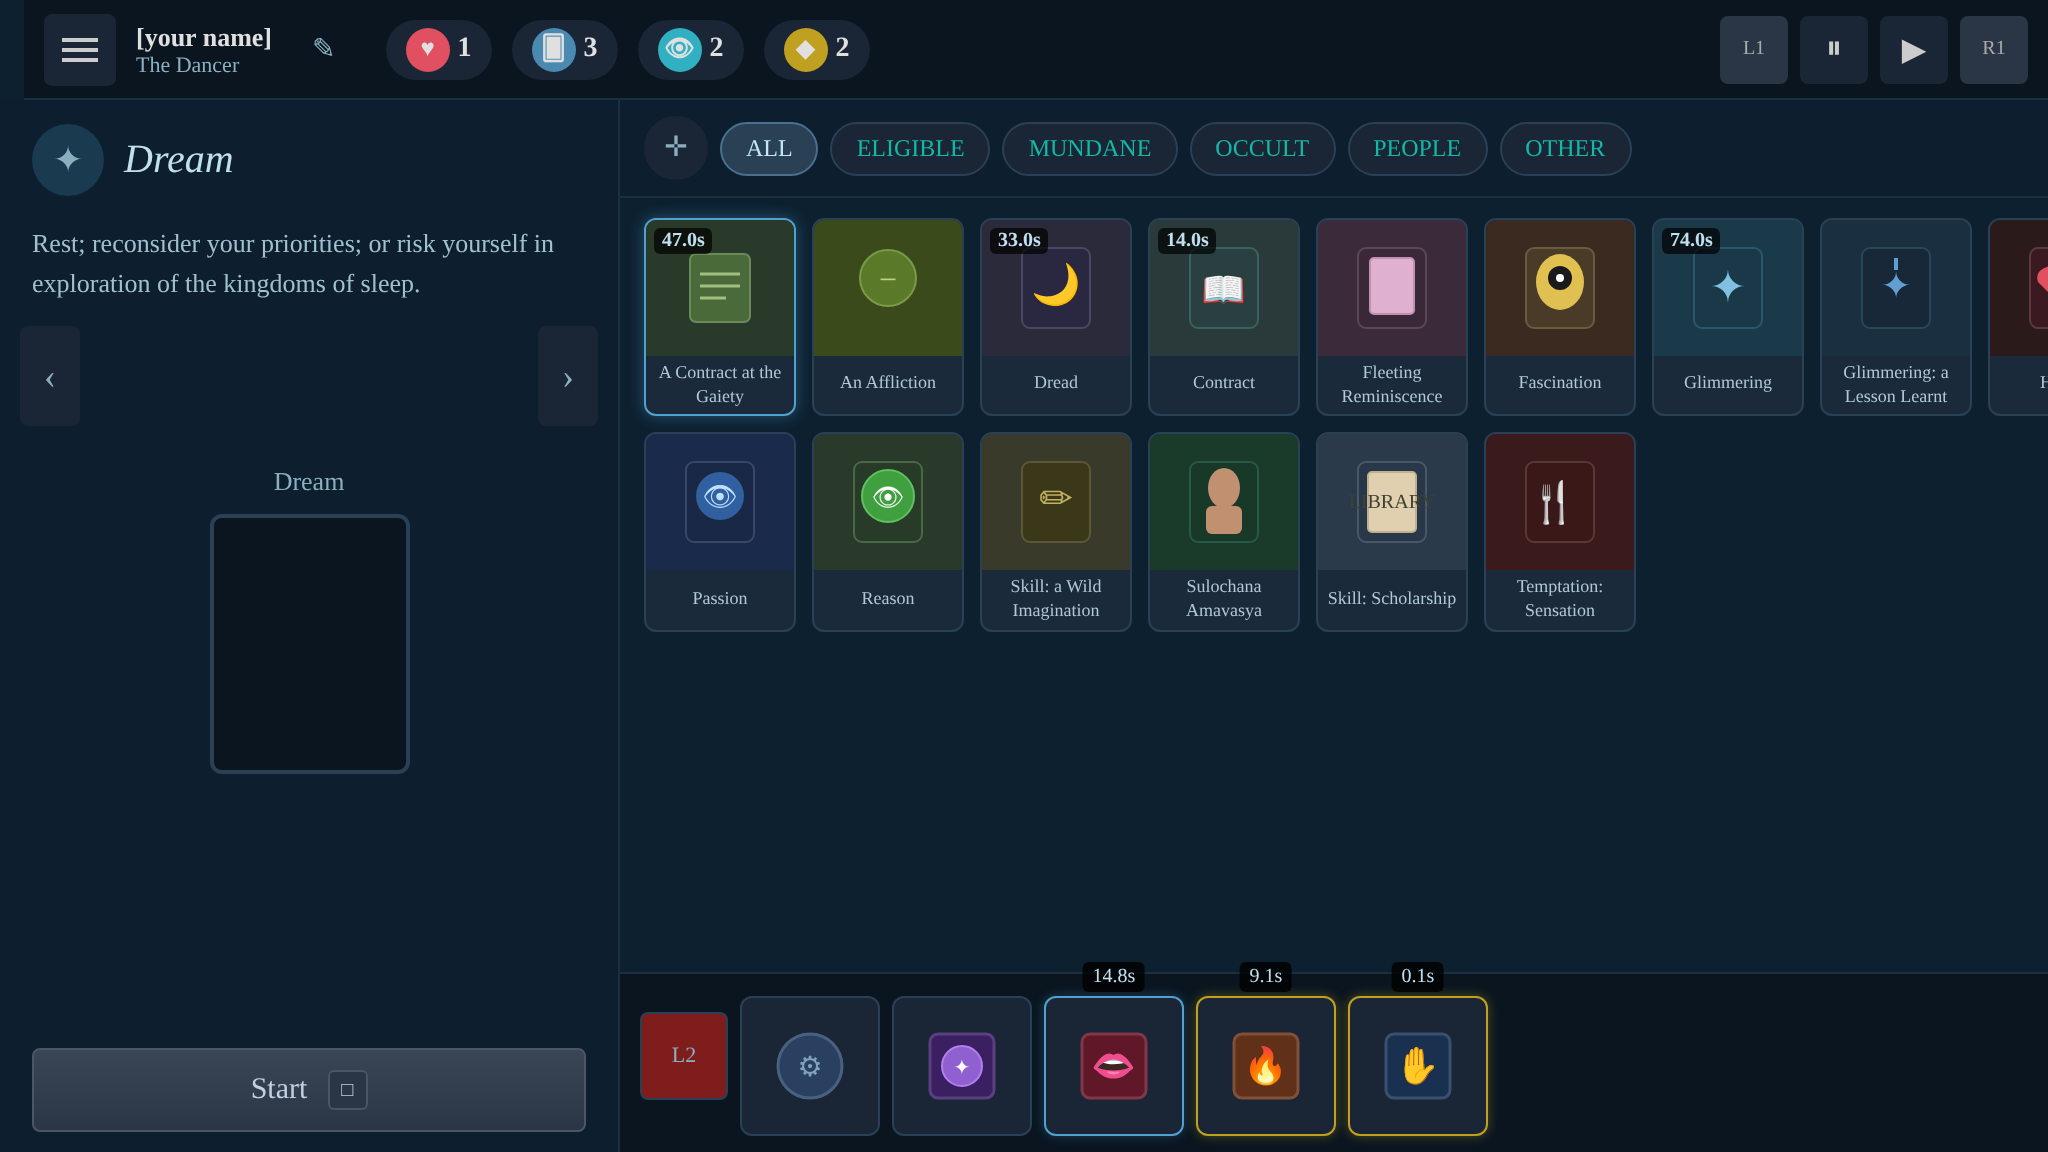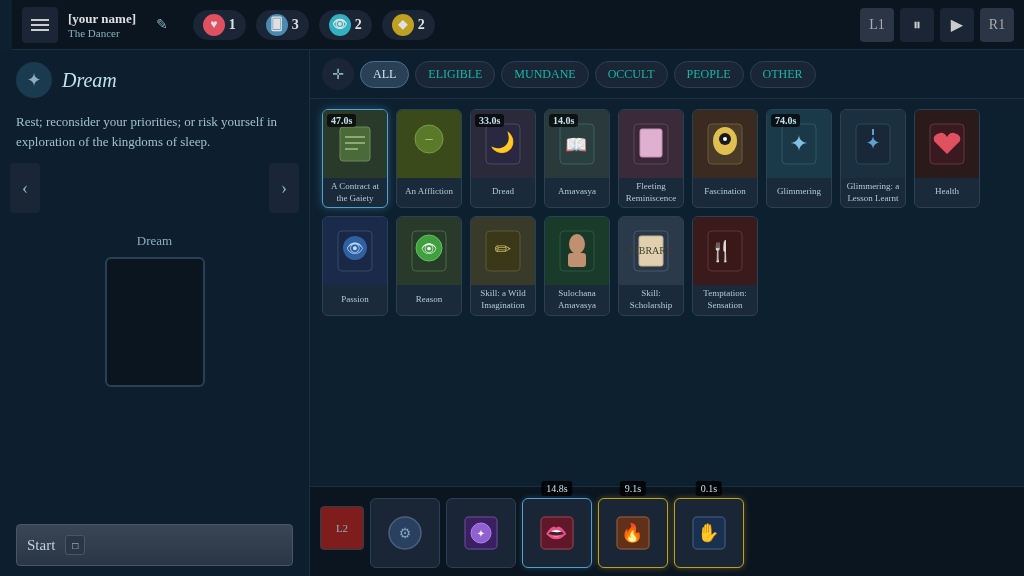--- a/index.html
+++ b/index.html
@@ -80,21 +80,21 @@
       width: 34px; height: 34px;
       background: #1a2535;
       border-radius: 4px;
       display: flex; align-items: center; justify-content: center;
       cursor: pointer;
       font-size: 16px;
       color: #ccc;
     }
     .ctrl-btn.l1, .ctrl-btn.r1 {
       background: #2a3545;
-      font-size: 14px;
+      font-size: 10px;
       color: #aaa;
     }
 
     
     .main-layout {
       position: absolute;
       top: 50px; left: 0; right: 0; bottom: 0;
       display: flex;
     }
 
@@ -175,21 +175,21 @@
       background: linear-gradient(180deg, #3a4555 0%, #2a3545 100%);
       border: 1px solid #4a5565;
       border-radius: 4px;
       padding: 10px;
       text-align: center;
       font-size: 15px;
       color: #c0d0e0;
       cursor: pointer;
       display: flex;
       align-items: center;
-      justify-content: flex-start;
+      justify-content: center;
       gap: 10px;
     }
     .start-btn-icon {
       width: 20px; height: 20px;
       background: #2a3545;
       border: 1px solid #4a5565;
       border-radius: 3px;
       display: flex; align-items: center; justify-content: center;
       font-size: 10px;
     }
@@ -243,21 +243,21 @@
       overflow: hidden;
     }
     .cards-row {
       display: flex;
       gap: 8px;
       margin-bottom: 8px;
       flex-wrap: nowrap;
     }
 
     .card {
-      width: 66px;
+      width: 76px;
       flex-shrink: 0;
       background: #1a2a3a;
       border-radius: 6px;
       border: 1px solid #2a4055;
       overflow: hidden;
       cursor: pointer;
       position: relative;
     }
     .card-image {
       width: 100%;
@@ -489,21 +489,21 @@
         </div>
 
         <div class="card erudition">
           <div class="card-image">
             <span class="card-timer">14.0s</span>
             <svg width="50" height="50" viewBox="0 0 50 50">
                 <rect x="8" y="5" width="34" height="40" rx="4" fill="#2a4040" stroke="#3a6060" stroke-width="1"></rect>
                 <text x="25" y="32" text-anchor="middle" font-size="18" fill="#80c0c0">📖</text>
               </svg>
           </div>
-          <div class="card-label">Amavasya</div>
+          <div class="card-label">Contract</div>
         </div>
 
         <div class="card fleeting">
           <div class="card-image">
             <svg width="50" height="50" viewBox="0 0 50 50">
                 <rect x="8" y="5" width="34" height="40" rx="4" fill="#3a2838" stroke="#5a4858" stroke-width="1"></rect>
                 <rect x="14" y="10" width="22" height="28" rx="2" fill="#e0b0d0" stroke="#c090b0" stroke-width="1"></rect>
               </svg>
           </div>
           <div class="card-label">Fleeting Reminiscence</div>

